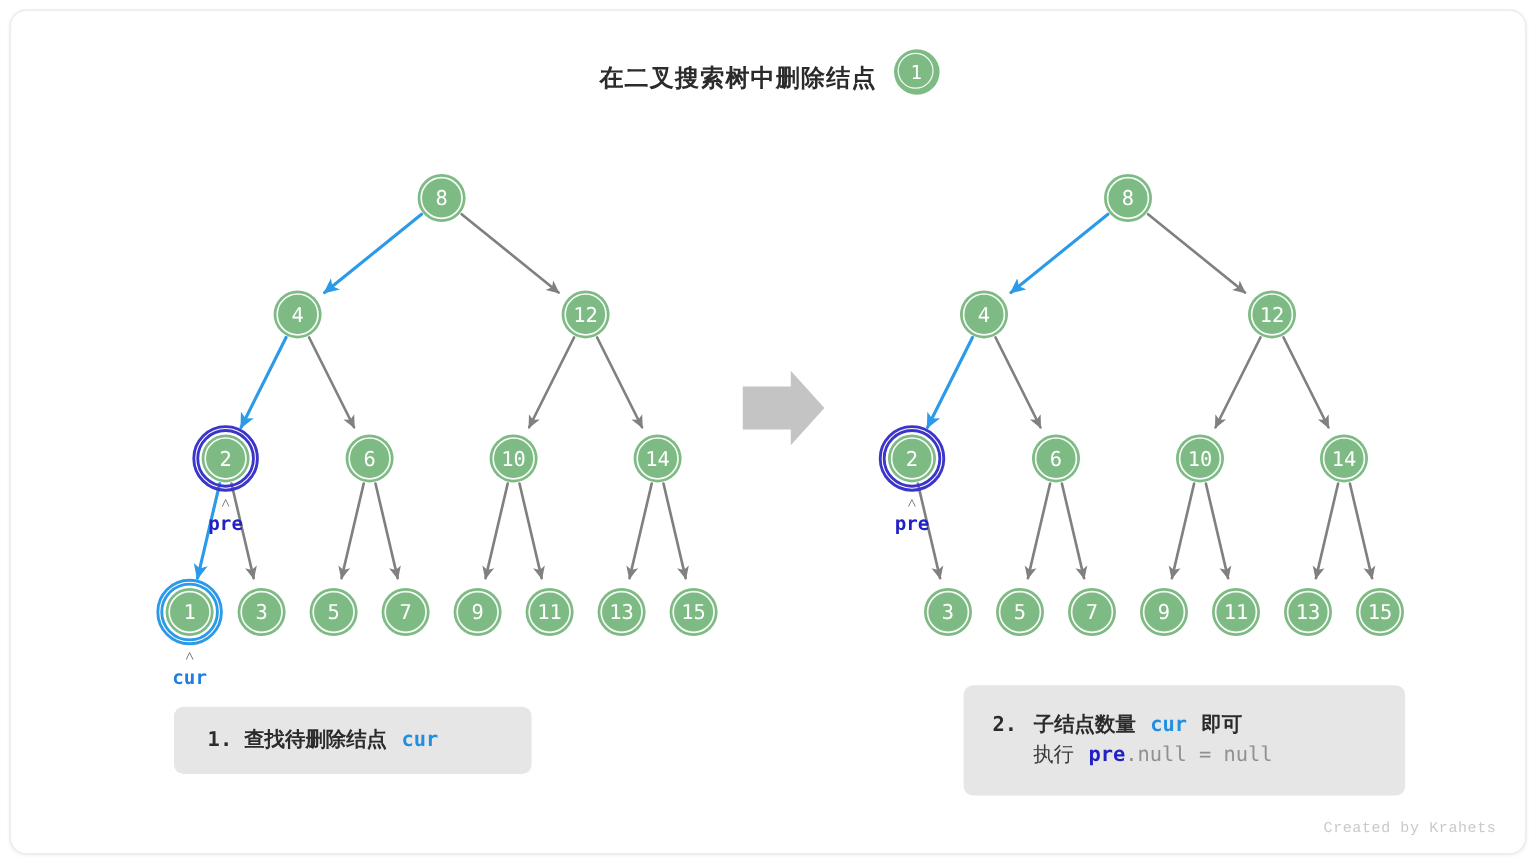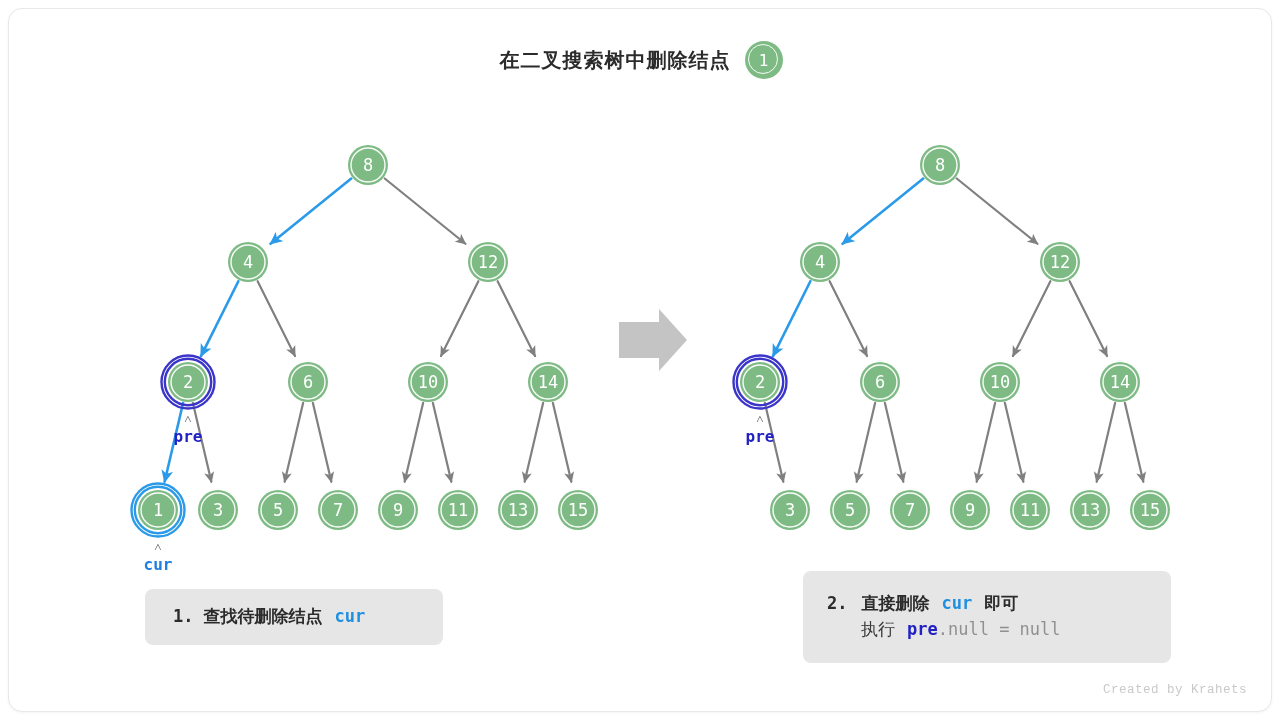--- a/index.html
+++ b/index.html
@@ -28,21 +28,21 @@
     overflow: hidden;
   }
 
   
   #title-row {
     position: absolute;
     left: 0;
     top: 32px;
     width: 1264px;
     display: flex;
-    align-items: center;
+    align-items: flex-end;
     justify-content: center;
     gap: 14px;
   }
   #title-text {
     font-size: 20px;
     font-weight: bold;
     color: #2b2b2b;
     letter-spacing: 1px;
     font-family: "Liberation Sans", "DejaVu Sans", sans-serif;
   }
@@ -351,18 +351,18 @@
       <path d="M 610 313 L 650 313 L 650 300 L 678 331 L 650 362 L 650 349 L 610 349 Z" fill="#c4c4c4"></path>
     </g>
   </svg>
 
   <div id="cap-left" class="caption">
     <div class="cap-line"><span class="mono b">1.</span><span class="b" style="margin-left:10px">查找待删除结点</span><span class="cur-tok" style="margin-left:12px">cur</span></div>
   </div>
 
 
   <div id="cap-right" class="caption">
-    <div class="cap-line"><span class="mono b">2.</span><span class="b" style="margin-left:14px">直接删除</span><span class="cur-tok" style="margin-left:12px">cur</span><span class="b" style="margin-left:12px">即可</span></div>
+    <div class="cap-line"><span class="mono b">2.</span><span class="b" style="margin-left:14px">子结点数量</span><span class="cur-tok" style="margin-left:12px">cur</span><span class="b" style="margin-left:12px">即可</span></div>
     <div class="cap-line" style="padding-left:34px"><span class="light-cn">执行</span><span class="pre-tok" style="margin-left:12px">pre</span><span class="gray-tok">.null = null</span></div>
   </div>
 
   <div id="footer">Created by Krahets</div>
 </div>
 
 </body></html>

